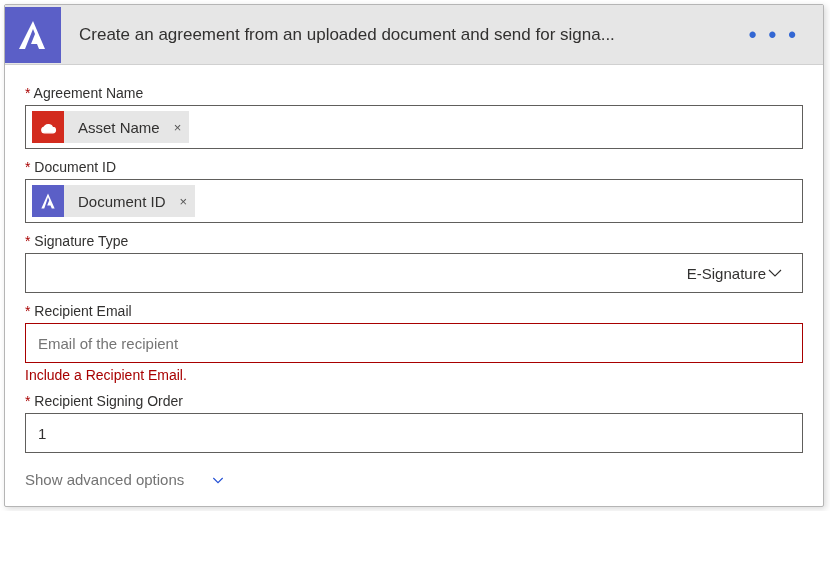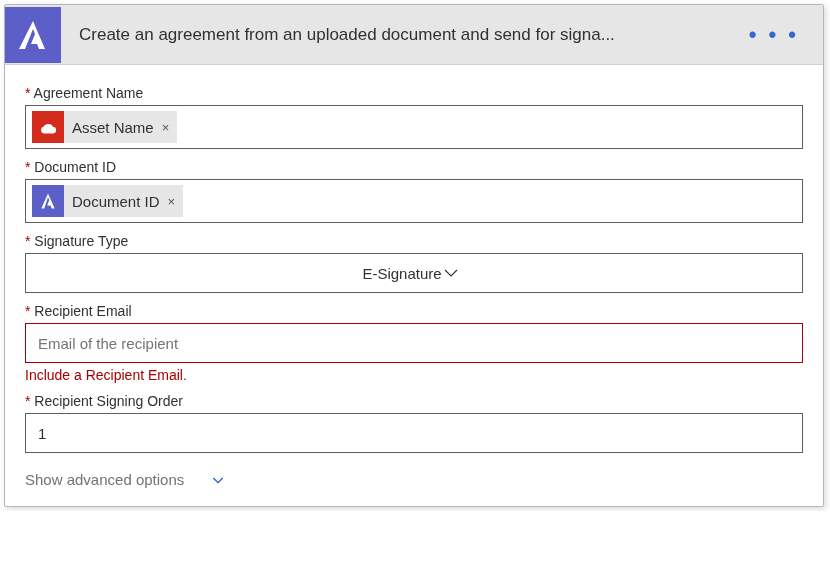--- a/index.html
+++ b/index.html
@@ -89,32 +89,32 @@
     height: 32px;
     display: flex;
     align-items: center;
     justify-content: center;
     flex-shrink: 0;
   }
   .token-icon.red { background: #d32b1e; }
   .token-icon.purple { background: #5b5fc7; }
   .token-icon svg { width: 20px; height: 20px; }
   .token-label {
-    padding: 0 8px;
+    padding: 0 14px;
     font-size: 15px;
   }
   .token-remove {
     font-size: 13px;
     color: #555;
     cursor: pointer;
   }
   .select-box {
     display: flex;
     align-items: center;
-    justify-content: center;
+    justify-content: flex-end;
   }
   .select-value {
     padding-left: 6px;
     font-size: 15px;
   }
   .chevron {
     padding-right: 12px;
     display:flex;
     align-items:center;
   }

